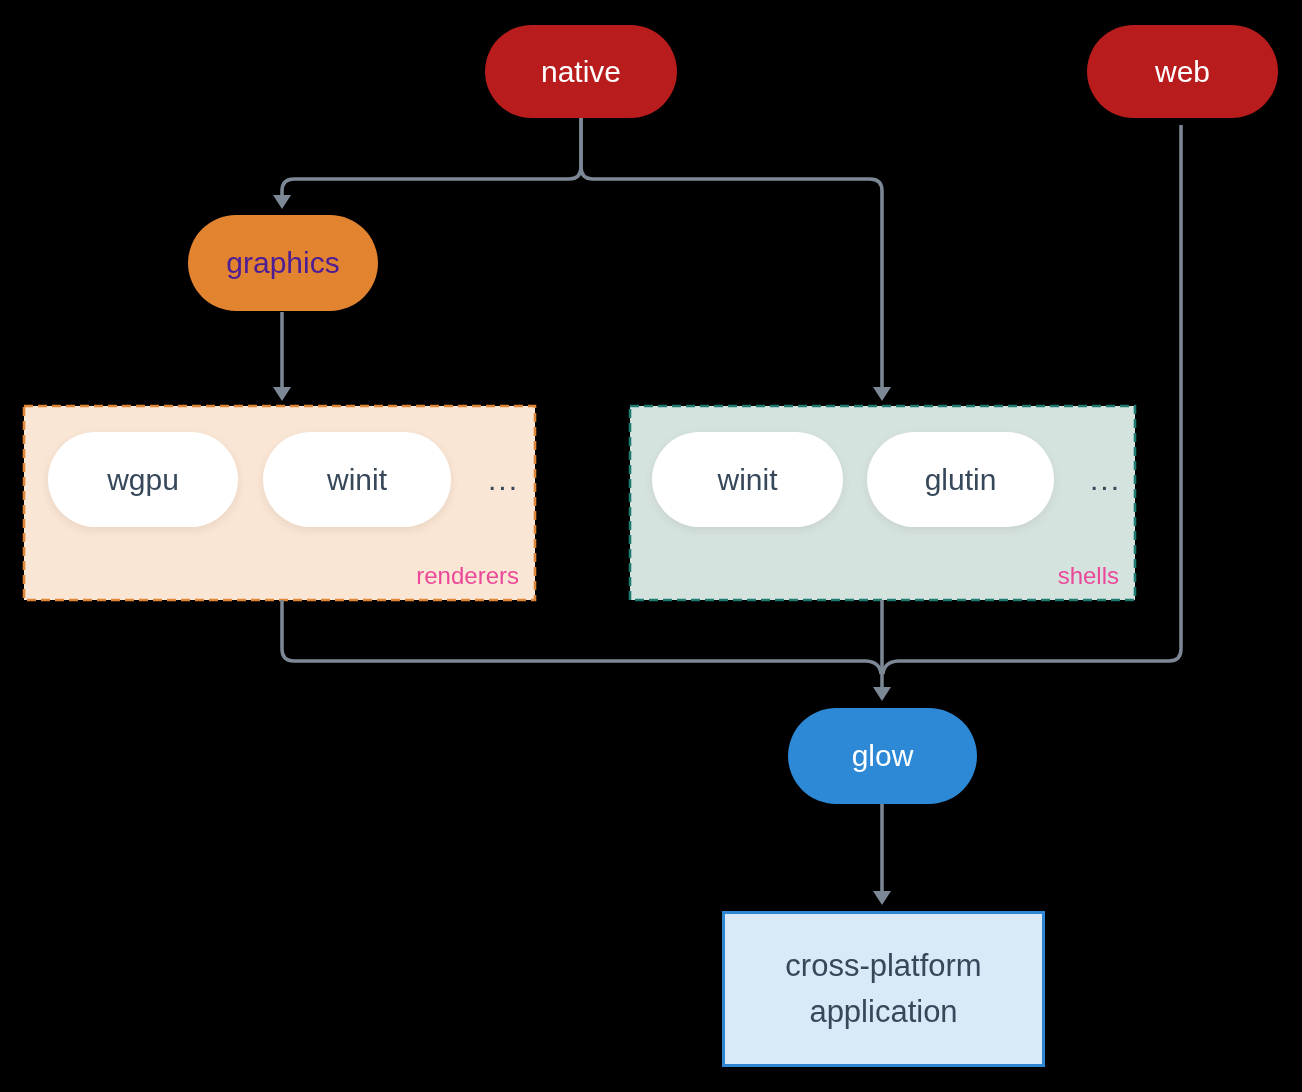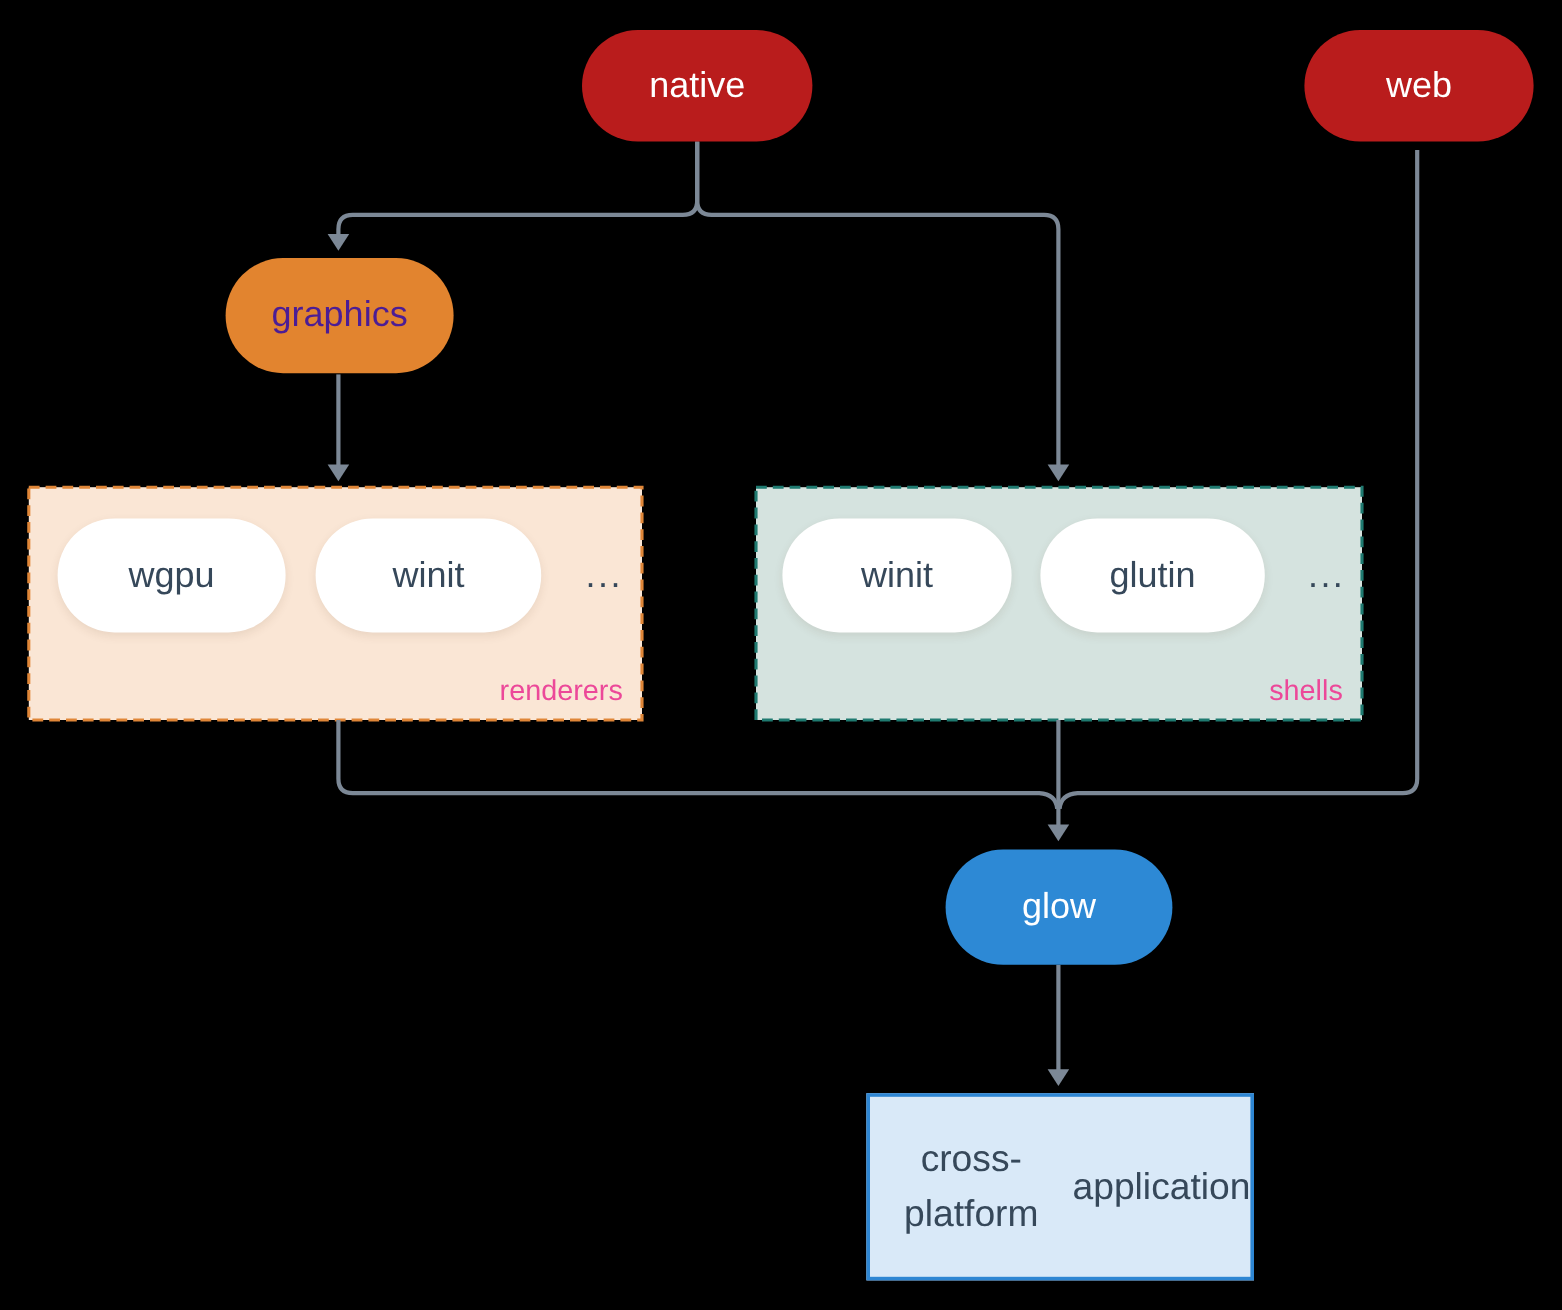--- a/index.html
+++ b/index.html
@@ -53,21 +53,21 @@
   .app-box {
     position: absolute;
     left: 722px;
     top: 911px;
     width: 323px;
     height: 156px;
     box-sizing: border-box;
     background: #D9E9F8;
     border: 3px solid #2E86D3;
     display: flex;
-    flex-direction: row;
+    flex-direction: column;
     align-items: center;
     justify-content: center;
     font-size: 31px;
     line-height: 1.5;
     color: #36485A;
     z-index: 2;
     text-align: center;
   }
 
   

